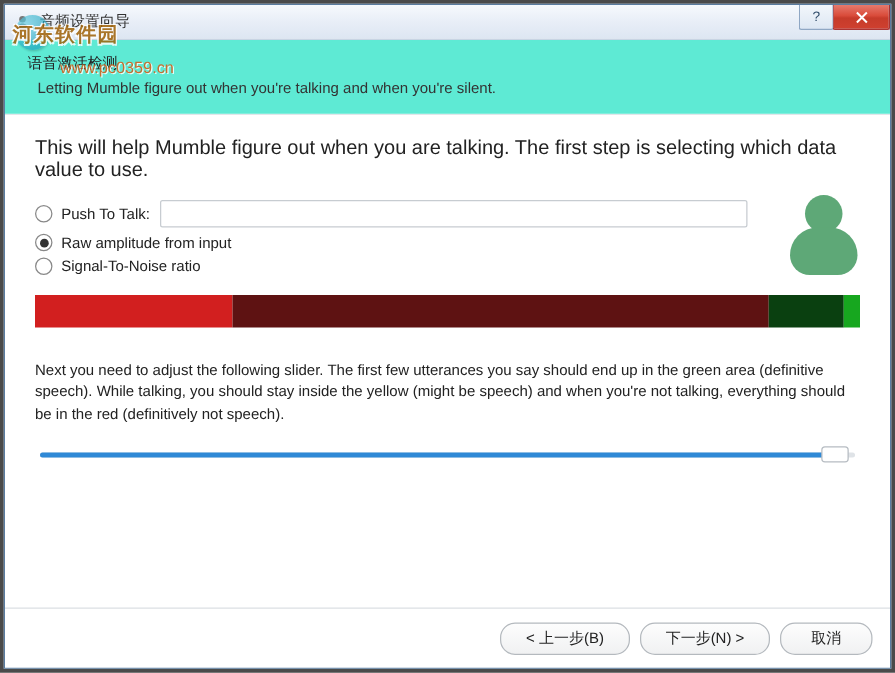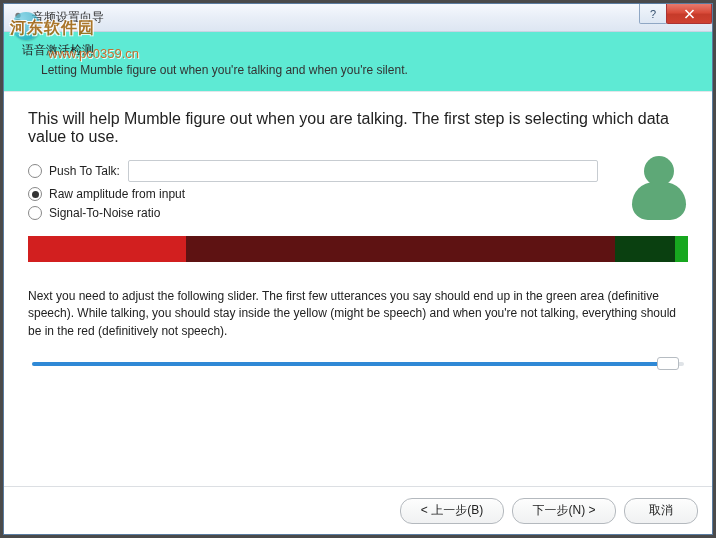--- a/index.html
+++ b/index.html
@@ -71,21 +71,21 @@
     padding: 10px 18px 14px 18px;
     background: #5eead4;
     position: relative;
   }
   .header-band .h-title {
     font-size: 12px;
     color: #222;
     font-weight: normal;
   }
   .header-band .h-sub {
-    margin: 4px 0 0 19px;
+    margin: 4px 0 0 8px;
     color: #333;
     font-size: 12px;
   }
   .divider {
     height: 1px;
     background: #e2e6ea;
   }
   
   .watermark {
     position: absolute;

